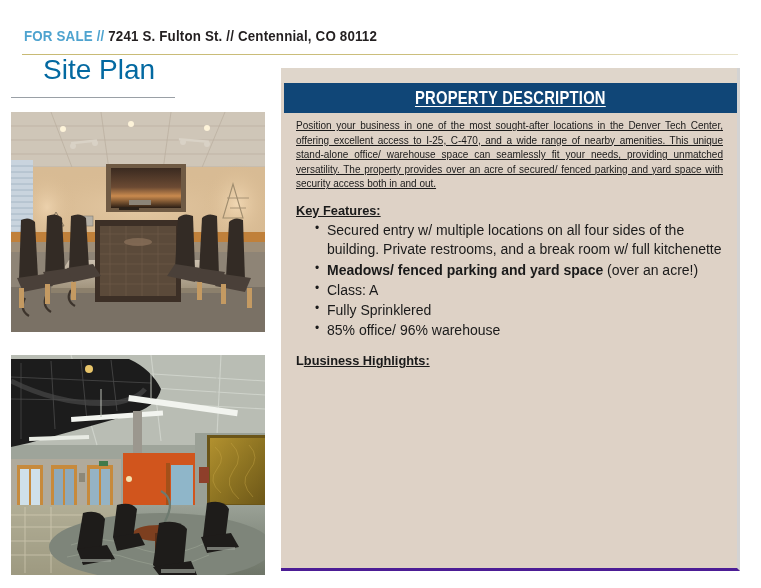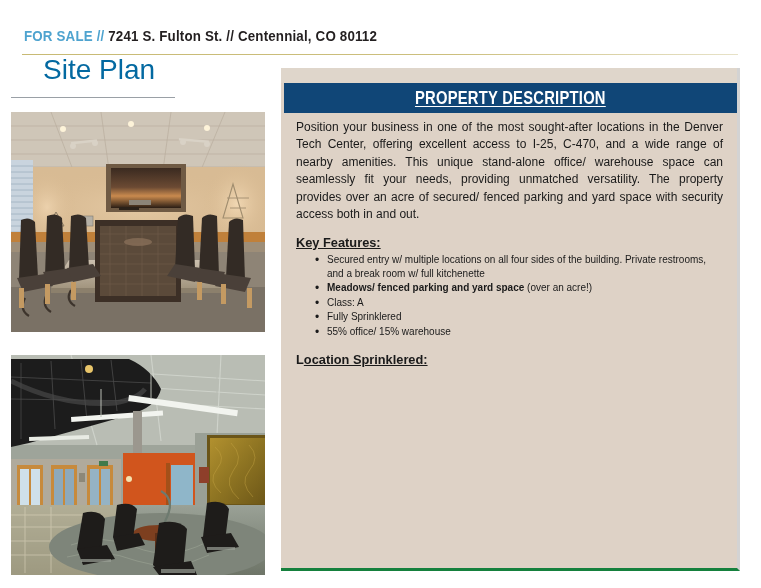--- a/index.html
+++ b/index.html
@@ -78,21 +78,21 @@
   .photo svg { display: block; width: 100%; height: 100%; }
 
   
   #description-panel {
     position: absolute;
     left: 281px; top: 68px;
     width: 459px; height: 503px;
     background: #ded2c6;
     box-sizing: border-box;
     border-right: 3px solid #d3d3d3;
-    border-bottom: 3px solid #15803d;
+    border-bottom: 3px solid #4c1d95;
   }
   #panel-top-strip {
     position: absolute;
     left: 0; top: 0;
     width: 100%; height: 15px;
     background: #dfd6cb;
   }
   #property-description-bar {
     position: absolute;
     left: 3px; top: 15px;
@@ -122,22 +122,23 @@
     padding: 6px 14px 0 15px;
     box-sizing: border-box;
     color: #1a1a1a;
     font-size: 12.6px;
     line-height: 1.42;
   }
 
   #intro-paragraph {
     text-align: justify;
     margin: 0 0 10px 0;
-    font-size: 12px;
+    font-size: 10px;
     line-height: 1.455;
+    text-decoration: underline;
   }
 
   .section-heading {
     font-weight: bold;
     font-size: 12.8px;
     margin: 0 0 1px 0;
     display: inline-block;
     text-align: right;
   }
   .section-heading.underline-all { text-decoration: underline; text-underline-offset: 1px; }
@@ -146,21 +147,21 @@
 
   ul.bullets {
     margin: 0 0 0 0;
     padding-left: 31px;
     list-style: none;
   }
   ul.bullets li {
     position: relative;
     margin: 0 0 0.5px 0;
     line-height: 1.40;
-    font-size: 10px;
+    font-size: 14px;
   }
   ul.bullets li::before {
     content: "\2022";
     position: absolute;
     left: -12px;
     top: -1px;
     font-size: 12px;
   }
   .b { font-weight: bold; }
 
@@ -450,21 +451,21 @@
   <div id="panel-body">
     <p id="intro-paragraph">Position your business in one of the most sought-after locations in the Denver Tech Center, offering excellent access to I-25, C-470, and a wide range of nearby amenities. This unique stand-alone office/ warehouse space can seamlessly fit your needs, providing unmatched versatility. The property provides over an acre of secured/ fenced parking and yard space with security access both in and out.</p>
 
     <div>
       <div class="section-heading underline-all">Key Features:</div>
       <ul class="bullets" id="key-features-list">
           <li><span>Secured entry w/ multiple locations on all four sides of the building. Private restrooms, and a break room w/ full kitchenette</span></li>
           <li><span class="b">Meadows/ fenced parking and yard space</span><span> (over an acre!)</span></li>
           <li><span>Class: A</span></li>
           <li><span>Fully Sprinklered</span></li>
-          <li><span>55% office/ 15% warehouse</span></li>
+          <li><span>85% office/ 96% warehouse</span></li>
         </ul>
     </div>
 
     <div id="location-block">
-      <div class="section-heading"><span class="no-underline">L</span><span class="underline-part">ocation Sprinklered:</span></div>
+      <div class="section-heading"><span class="no-underline">L</span><span class="underline-part">business Highlights:</span></div>
     </div>
   </div>
 </div>
 
 </body></html>

